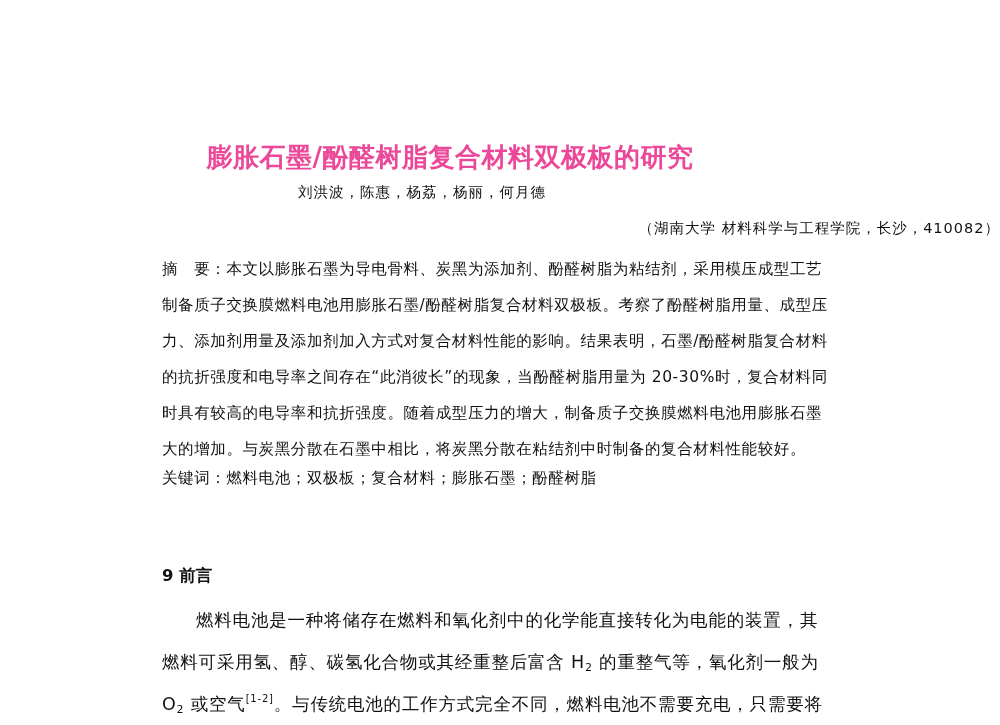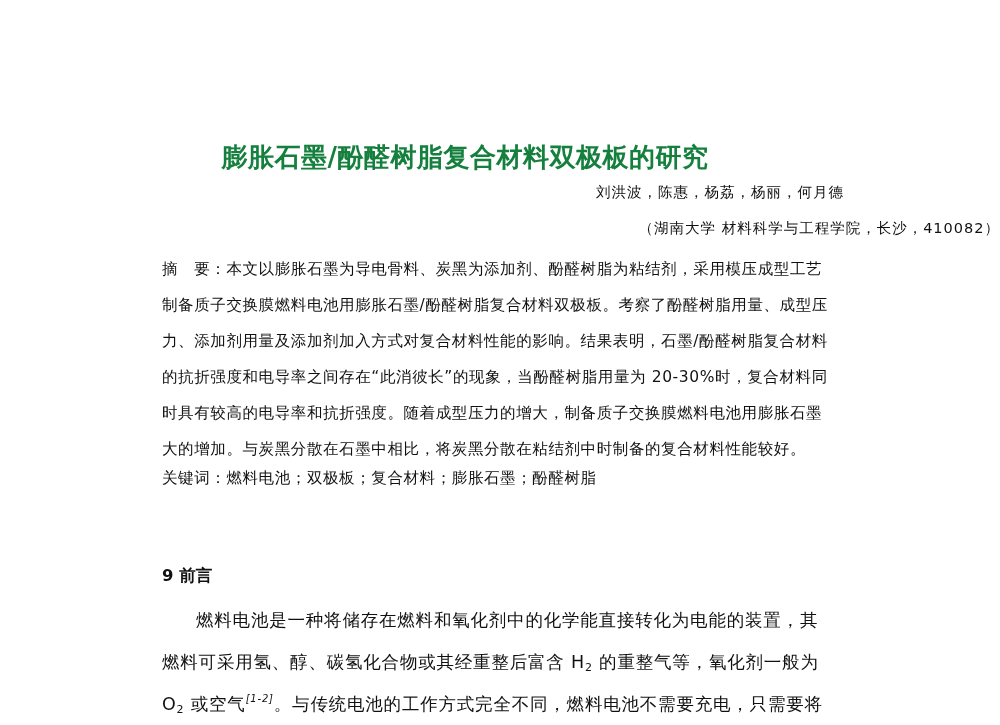--- a/index.html
+++ b/index.html
@@ -1,30 +1,30 @@
 <!DOCTYPE html>
 <html><head>
 <meta charset="utf-8">
 <style>
   html, body { margin:0; padding:0; background:#ffffff; }
   body { width:1000px; height:725px; overflow:hidden; position:relative;
          font-family: "DejaVu Sans", sans-serif; color:#111; }
   .abs { position:absolute; white-space:nowrap; }
   .title { left:0; width:900px; top:140px; text-align:center;
-           font-size:26px; font-weight:bold; letter-spacing:0.5px; color:#15803d;padding-left:15px; }
-  .authors { left:0; width:844px; top:183px; text-align:right;
+           font-size:26px; font-weight:bold; letter-spacing:0.5px; color:#ec4899; }
+  .authors { left:0; width:844px; top:183px; text-align:center;
              font-size:14.5px; letter-spacing:1px; }
   .affil { left:0; width:1000px; top:219px; text-align:right;
            font-size:14.5px; letter-spacing:1px; }
   .para { left:162px; width:696px; font-size:15.5px; letter-spacing:0.6px; }
   .para .lbl { font-weight:normal; }
   .heading { left:162px; top:565px; font-size:16.5px; font-weight:bold; }
   .body { left:162px; width:696px; font-size:17.5px; letter-spacing:0.8px; }
   sub { font-size:11px; vertical-align:-3px; line-height:0; }
-  sup { font-size:10px; vertical-align:8px; line-height:0;font-style:italic; }
+  sup { font-size:10px; vertical-align:8px; line-height:0; }
 </style>
 </head>
 <body>
 
 <div class="abs title">膨胀石墨/酚醛树脂复合材料双极板的研究</div>
 <div class="abs authors">刘洪波，陈惠，杨荔，杨丽，何月德</div>
 <div class="abs affil">（湖南大学  材料科学与工程学院，长沙，410082）</div>
 
 <div class="abs para" style="top:259px"><span class="lbl">摘　要：</span><span>本文以膨胀石墨为导电骨料、炭黑为添加剂、酚醛树脂为粘结剂，采用模压成型工艺</span></div>
 <div class="abs para" style="top:295px">制备质子交换膜燃料电池用膨胀石墨/酚醛树脂复合材料双极板。考察了酚醛树脂用量、成型压</div>

